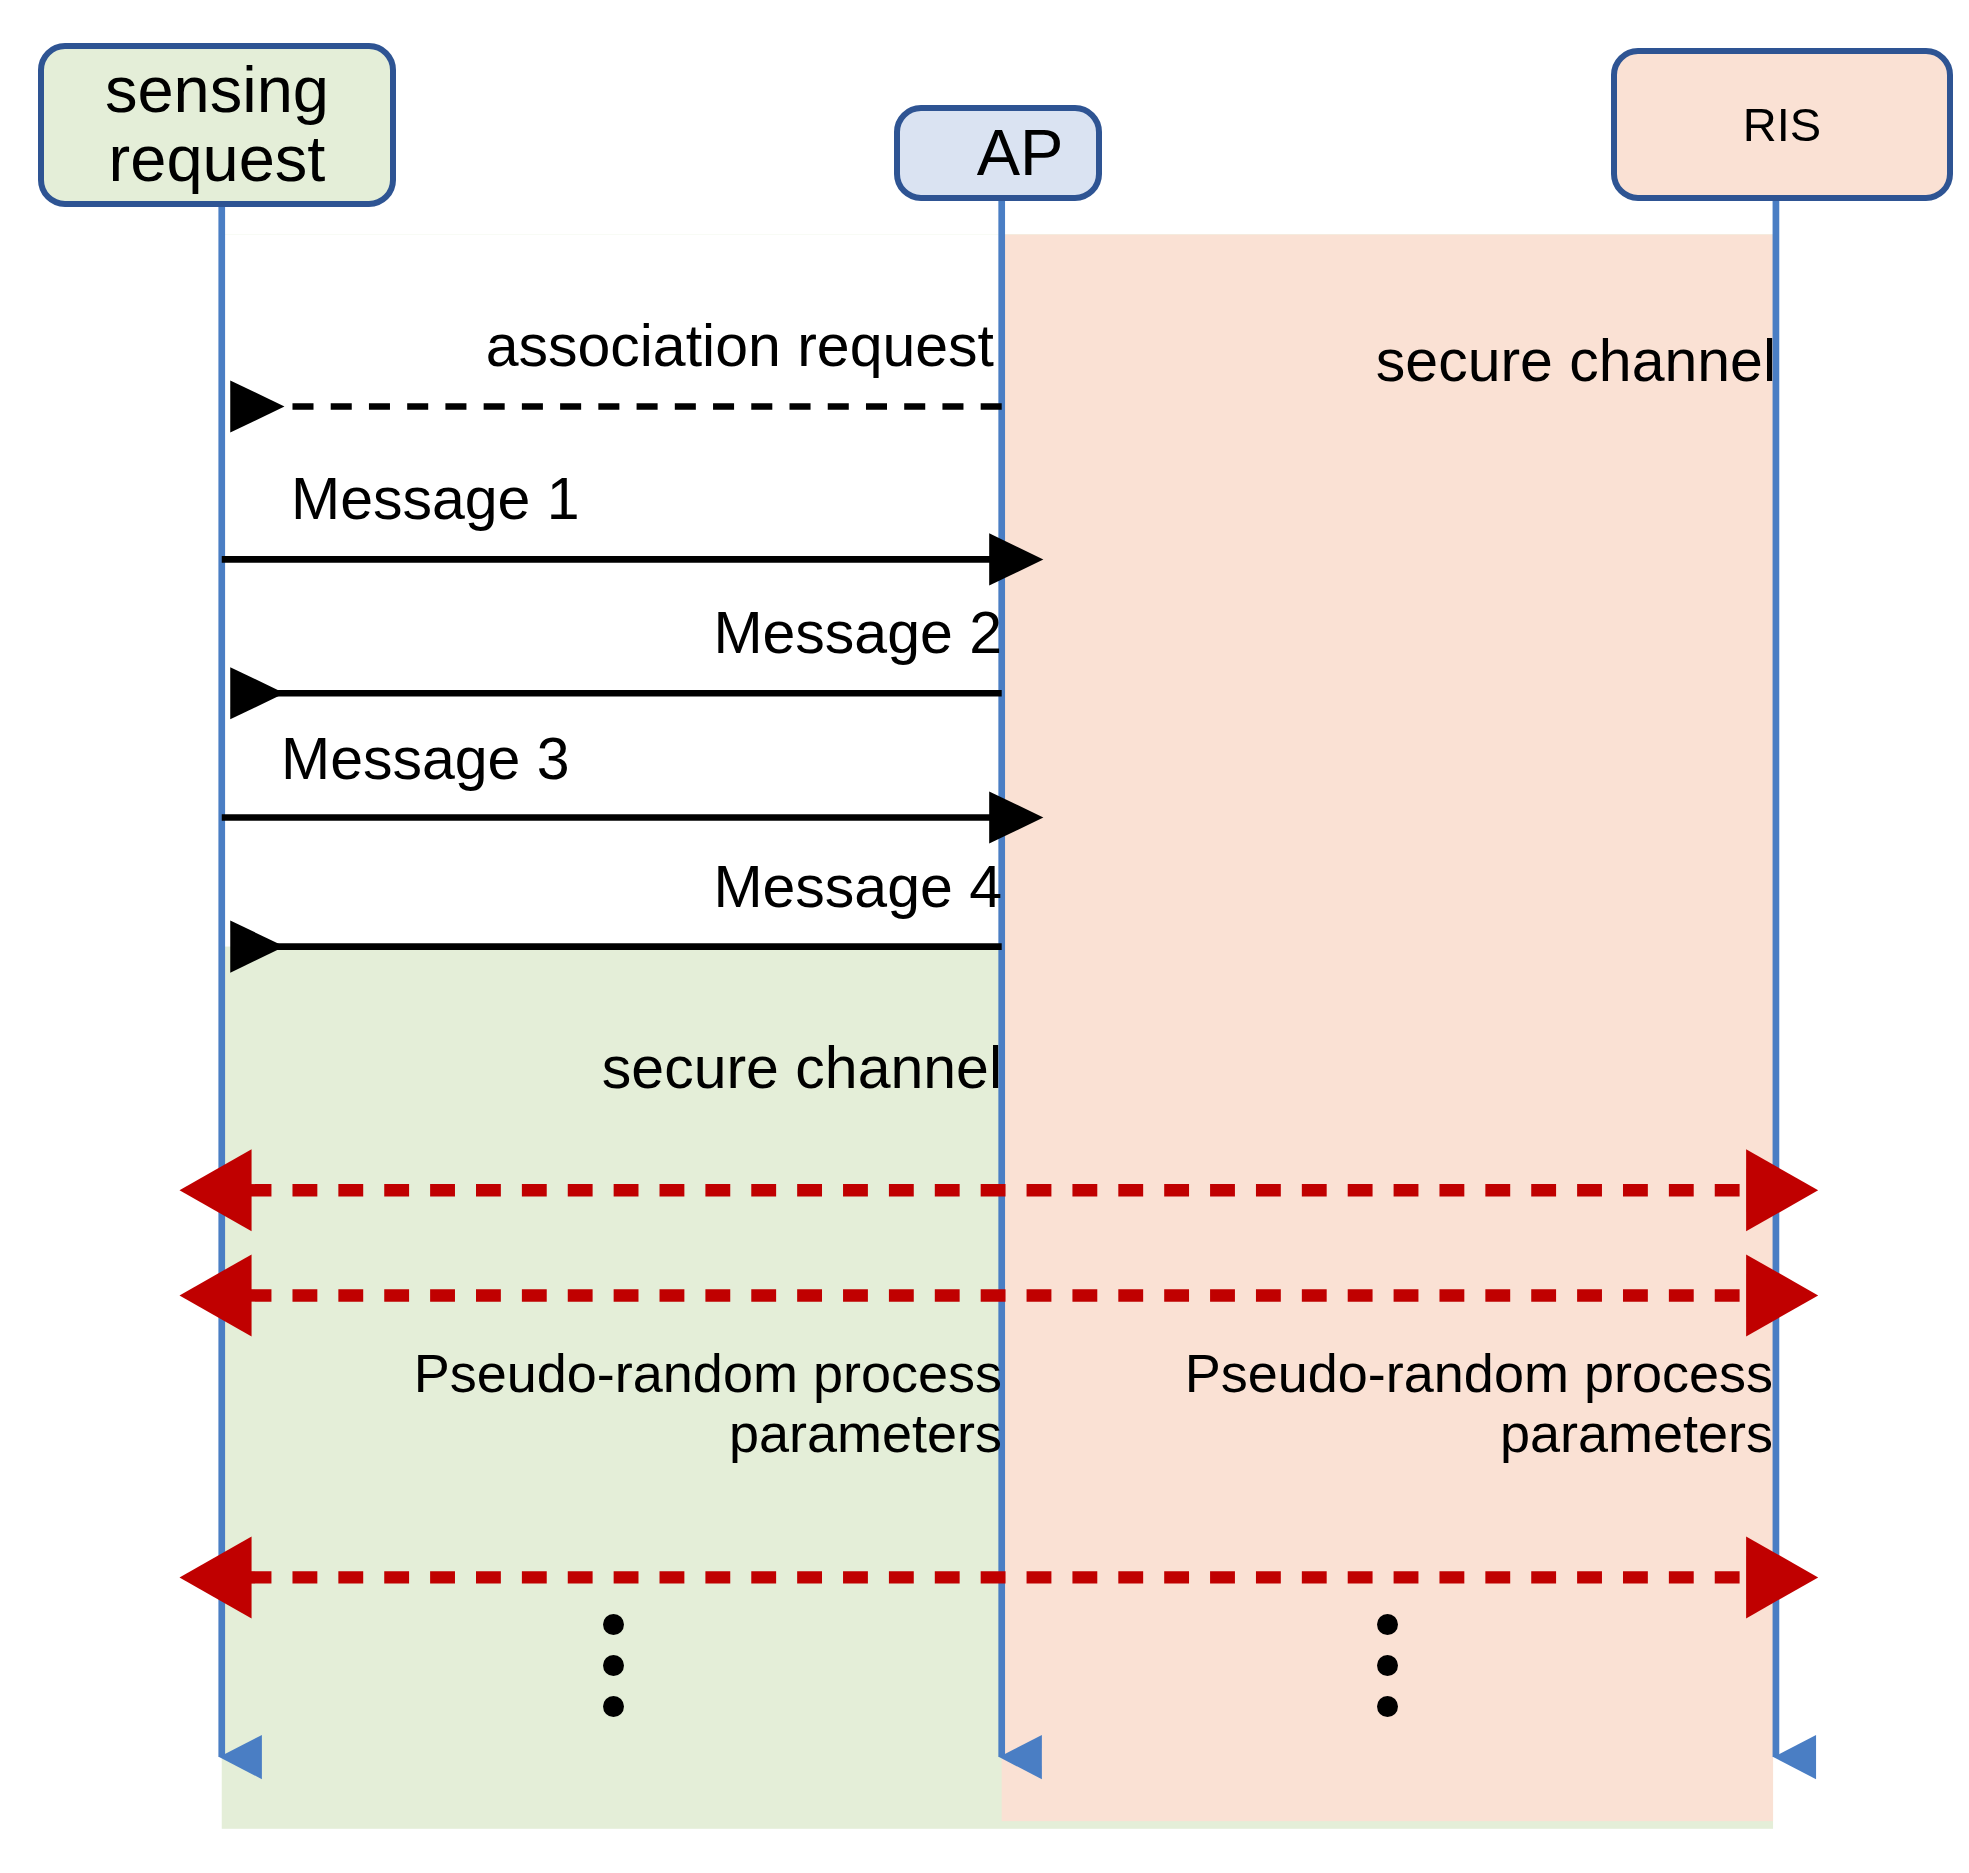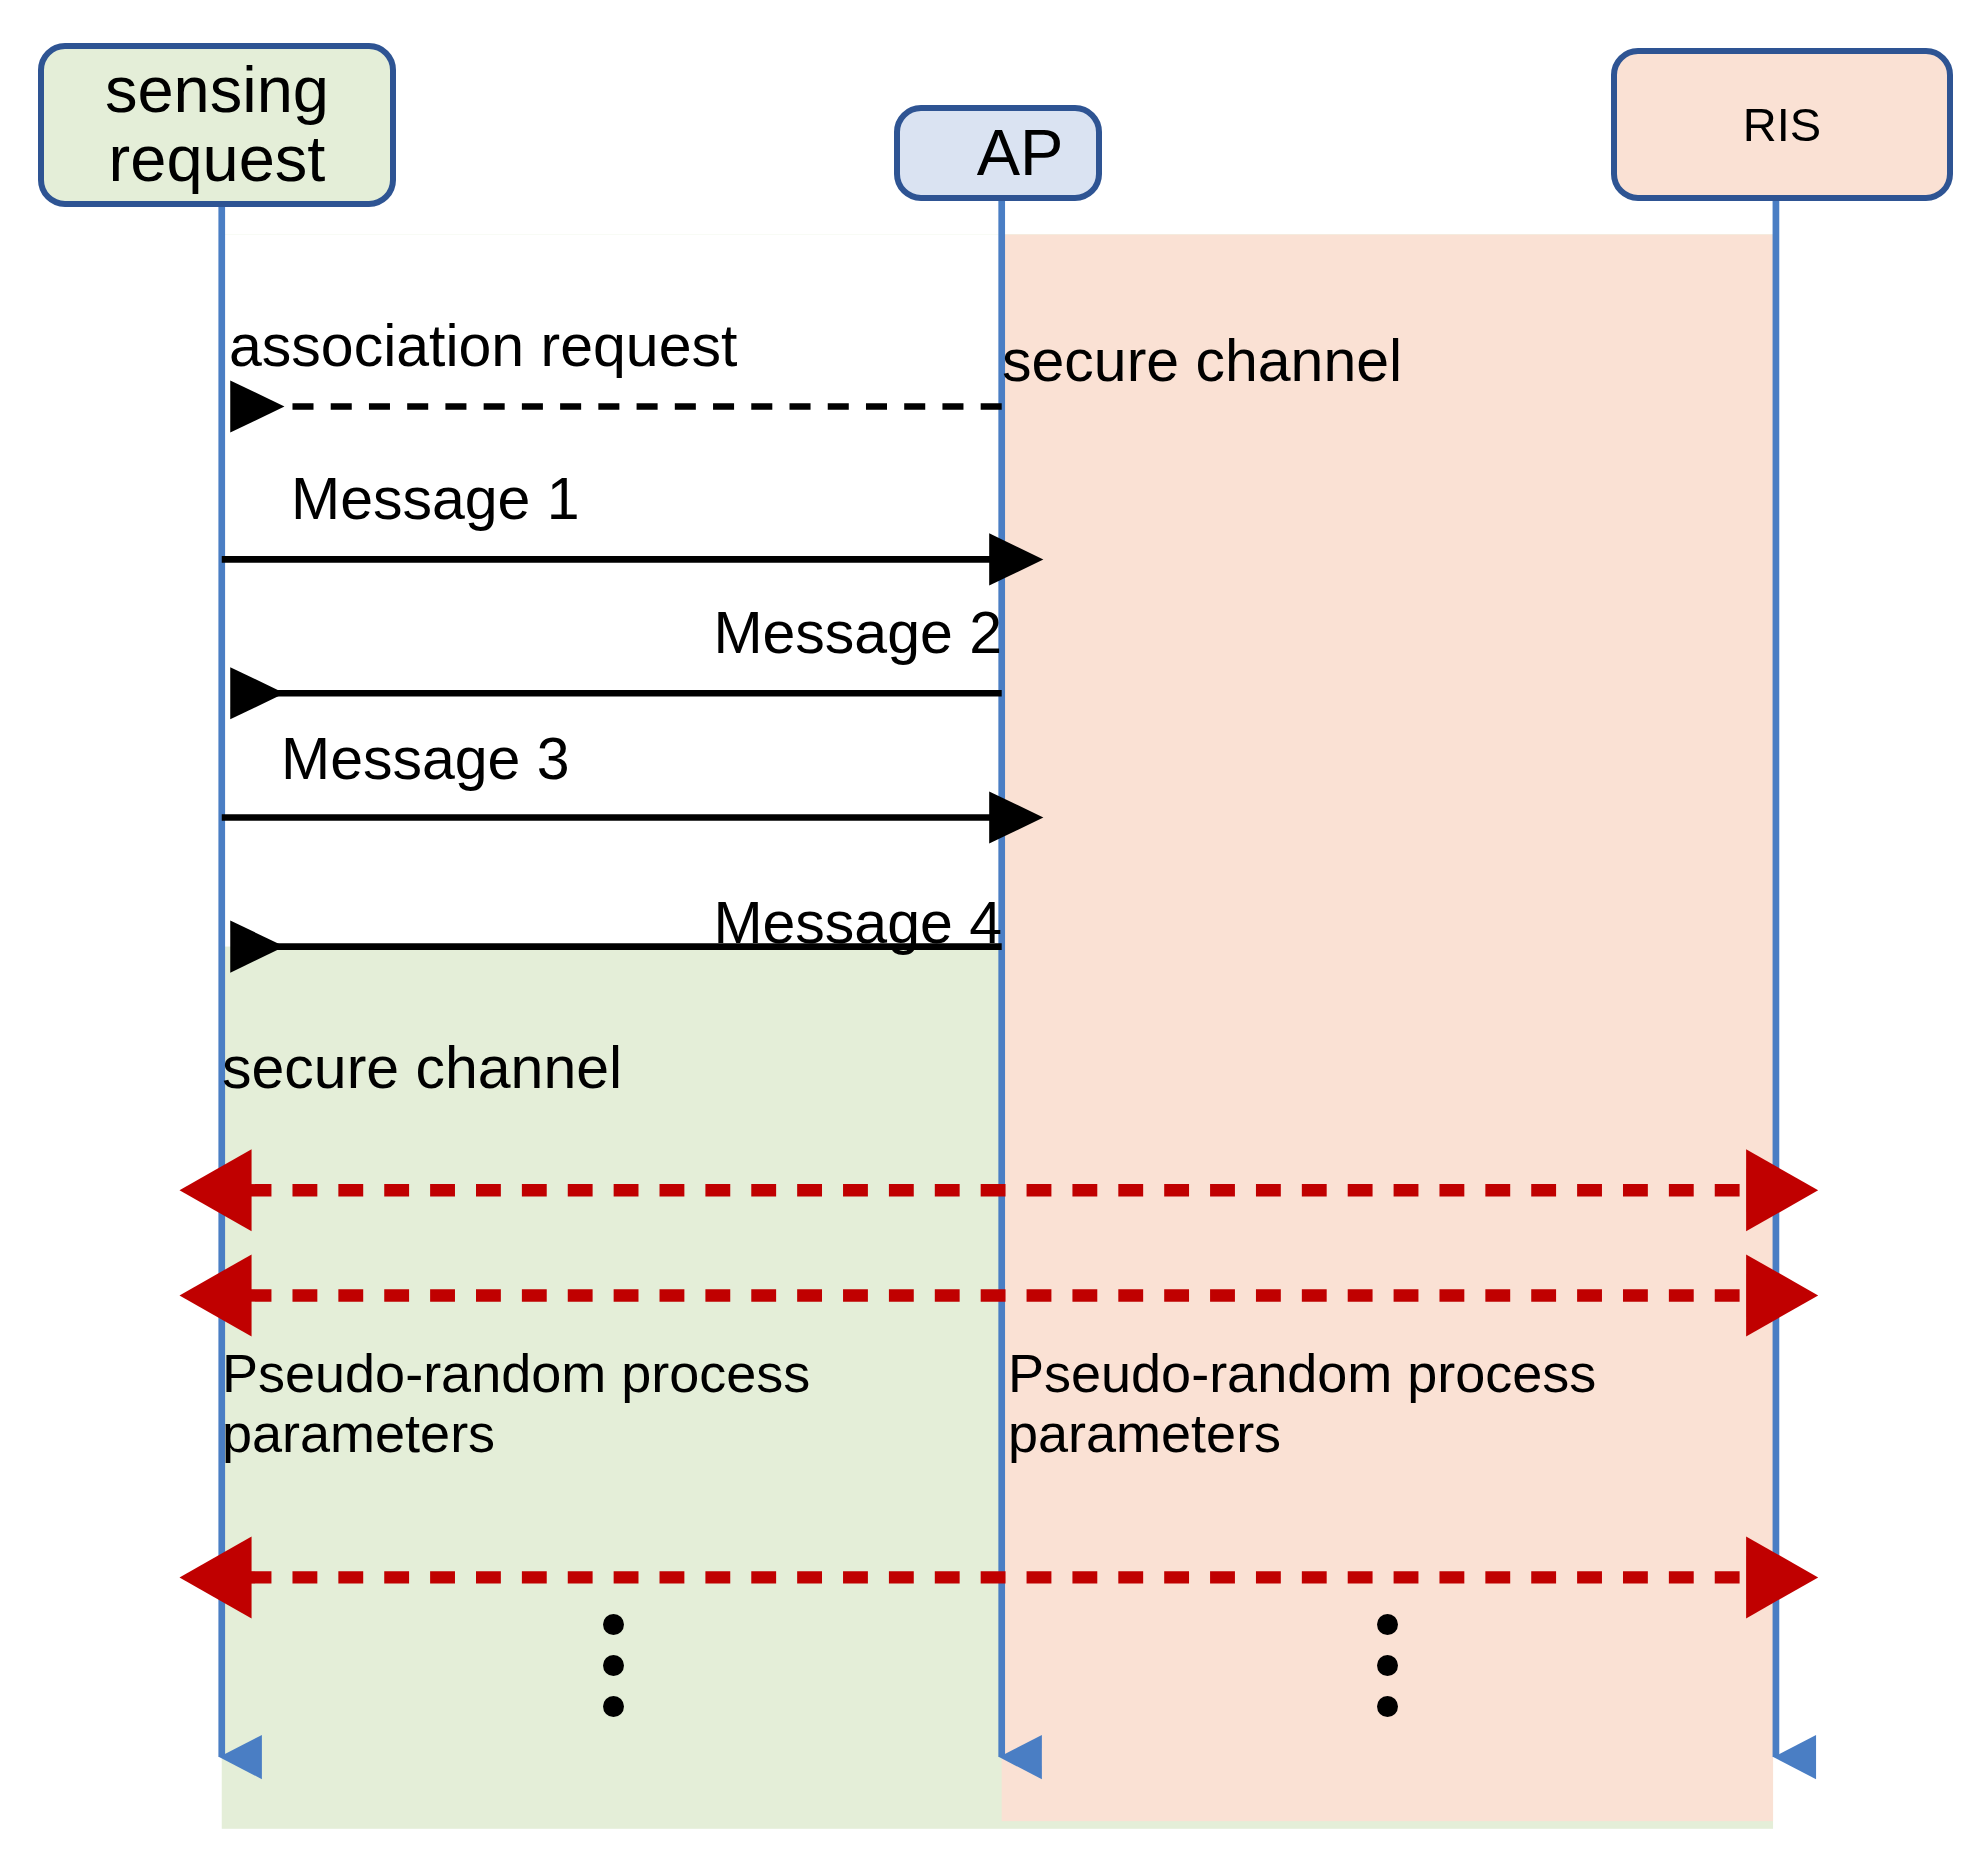--- a/index.html
+++ b/index.html
@@ -25,21 +25,21 @@
     width: 1969px;
     height: 1874px;
     overflow: visible;
   }
   .lbl {
     position: absolute;
     color: #000000;
     font-family: "Liberation Sans", sans-serif;
     white-space: nowrap;
     line-height: 1.08;
-    text-align: left;
+    text-align: right;
   }
   .node-box {
     position: absolute;
     box-sizing: border-box;
     border: 6.7px solid #2e5493;
     border-radius: 27px;
     display: flex;
     align-items: center;
     justify-content: center;
     text-align: center;
@@ -140,21 +140,21 @@
   </div>
 
   <div class="lbl msg-label" style="left:229px; top:315px; width:765px;">association request</div>
 
   <div class="lbl msg-label" style="left:222px; top:468px; width:478px; text-align:left; padding-left:69px;">Message 1</div>
 
   <div class="lbl msg-label" style="left:524px; top:602px; width:478px; text-align:right; padding-right:29px;">Message 2</div>
 
   <div class="lbl msg-label" style="left:222px; top:728px; width:478px; text-align:left; padding-left:59px;">Message 3</div>
 
-  <div class="lbl msg-label" style="left:524px; top:856px; width:478px; text-align:right; padding-right:29px;margin-top:36px;">Message 4</div>
+  <div class="lbl msg-label" style="left:524px; top:856px; width:478px; text-align:right; padding-right:29px;">Message 4</div>
 
   <div class="lbl region-label" style="left:1002px; top:330px; width:774px;">secure channel</div>
 
   <div class="lbl region-label" style="left:222px; top:1037px; width:780px;">secure channel</div>
 
   <div class="lbl prp-label" style="left:222px; top:1343px; width:780px;">
     <div>Pseudo-random process</div>
     <div>parameters</div>
   </div>
 

